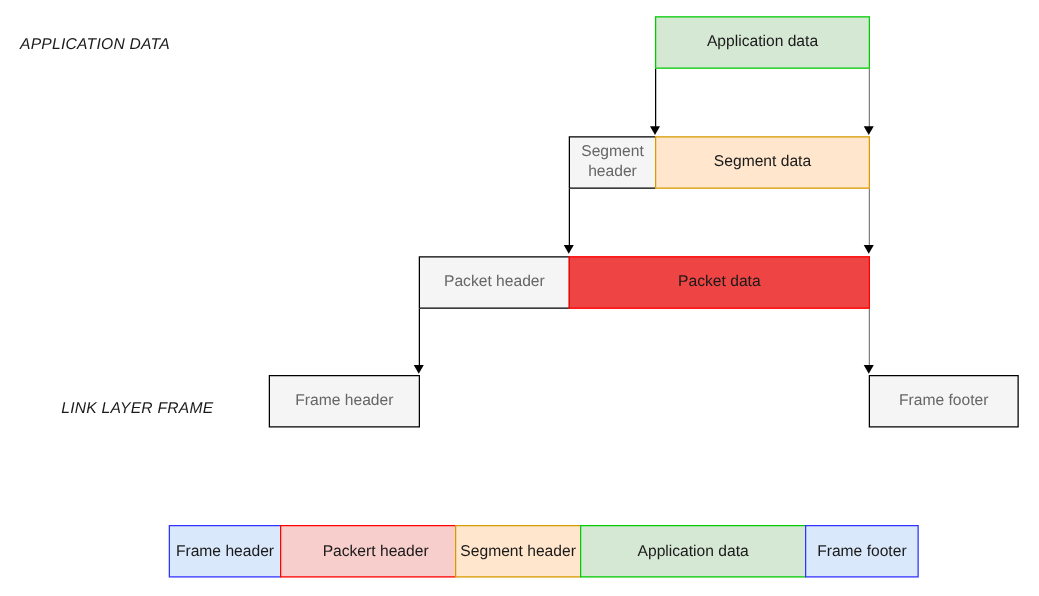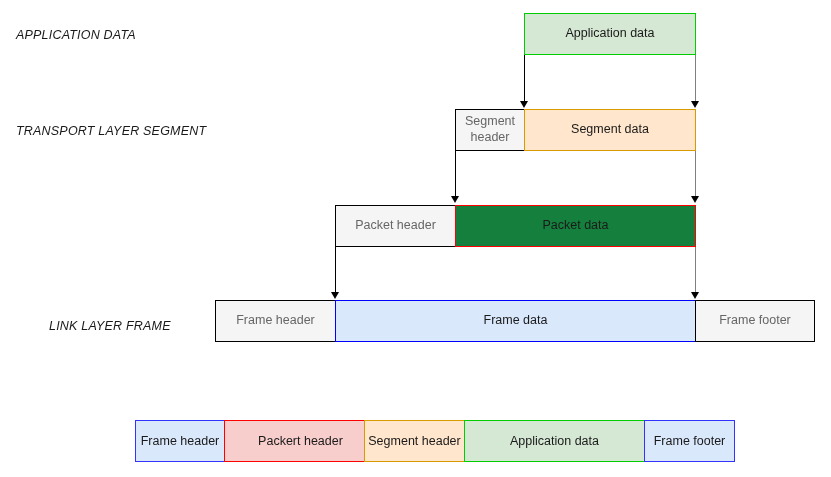--- a/index.html
+++ b/index.html
@@ -97,21 +97,20 @@
   }
   .legend-item:first-child { margin-left: 0; }
 </style>
 </head>
 <body>
 
 <div id="canvas">
 
   <div class="row-label" style="left:16px; top:29px;">APPLICATION DATA</div>
 
-  <div class="row-label" style="left:16px; top:125px;">TRANSPORT LAYER SEGMENT</div>
 
 
   <div class="row-label" style="left:16px; top:320px;margin-left:33px;">LINK LAYER FRAME</div>
 
   <div class="conn" style="left:524px; top:50px; height:53px; border-left-color:#000000;"></div>
   <div class="arrowhead" style="left:519.5px; top:101px;"></div>
 
   <div class="conn" style="left:695px; top:50px; height:53px; border-left-color:#808080;"></div>
   <div class="arrowhead" style="left:690.5px; top:101px;"></div>
 
@@ -128,25 +127,24 @@
   <div class="arrowhead" style="left:690.5px; top:292px;"></div>
 
   <div class="box data-style" style="left:524px; top:13px; width:172px; height:42px; background:#D5E8D4; border-color:#00CC00;">Application data</div>
 
   <div class="box header-style" style="left:455px; top:109px; width:70px; height:42px;">Segment header</div>
 
   <div class="box header-style" style="left:335px; top:205px; width:121px; height:42px;">Packet header</div>
 
   <div class="box data-style" style="left:524px; top:109px; width:172px; height:42px; background:#FFE6CC; border-color:#D79B00;">Segment data</div>
 
-  <div class="box data-style" style="left:455px; top:205px; width:241px; height:42px; background:#15803d; border-color:#FF0000;">Packet data</div>
+  <div class="box data-style" style="left:455px; top:205px; width:241px; height:42px; background:#ef4444; border-color:#FF0000;">Packet data</div>
 
   <div class="box header-style" style="left:215px; top:300px; width:121px; height:42px;">Frame header</div>
 
-  <div class="box data-style" style="left:335px; top:300px; width:361px; height:42px; background:#DAE8FC; border-color:#0000FF;">Frame data</div>
 
   <div class="box header-style" style="left:695px; top:300px; width:120px; height:42px;">Frame footer</div>
 
   <div class="legend">
     <div class="legend-item" style="width:90px; background:#DAE8FC; border-color:#3333FF;">Frame header</div>
 
     <div class="legend-item" style="width:141px; background:#F8CECC; border-color:#FF0000;padding-left:12px;">Packert header</div>
 
     <div class="legend-item" style="width:101px; background:#FFE6CC; border-color:#D79B00;">Segment header</div>
 

